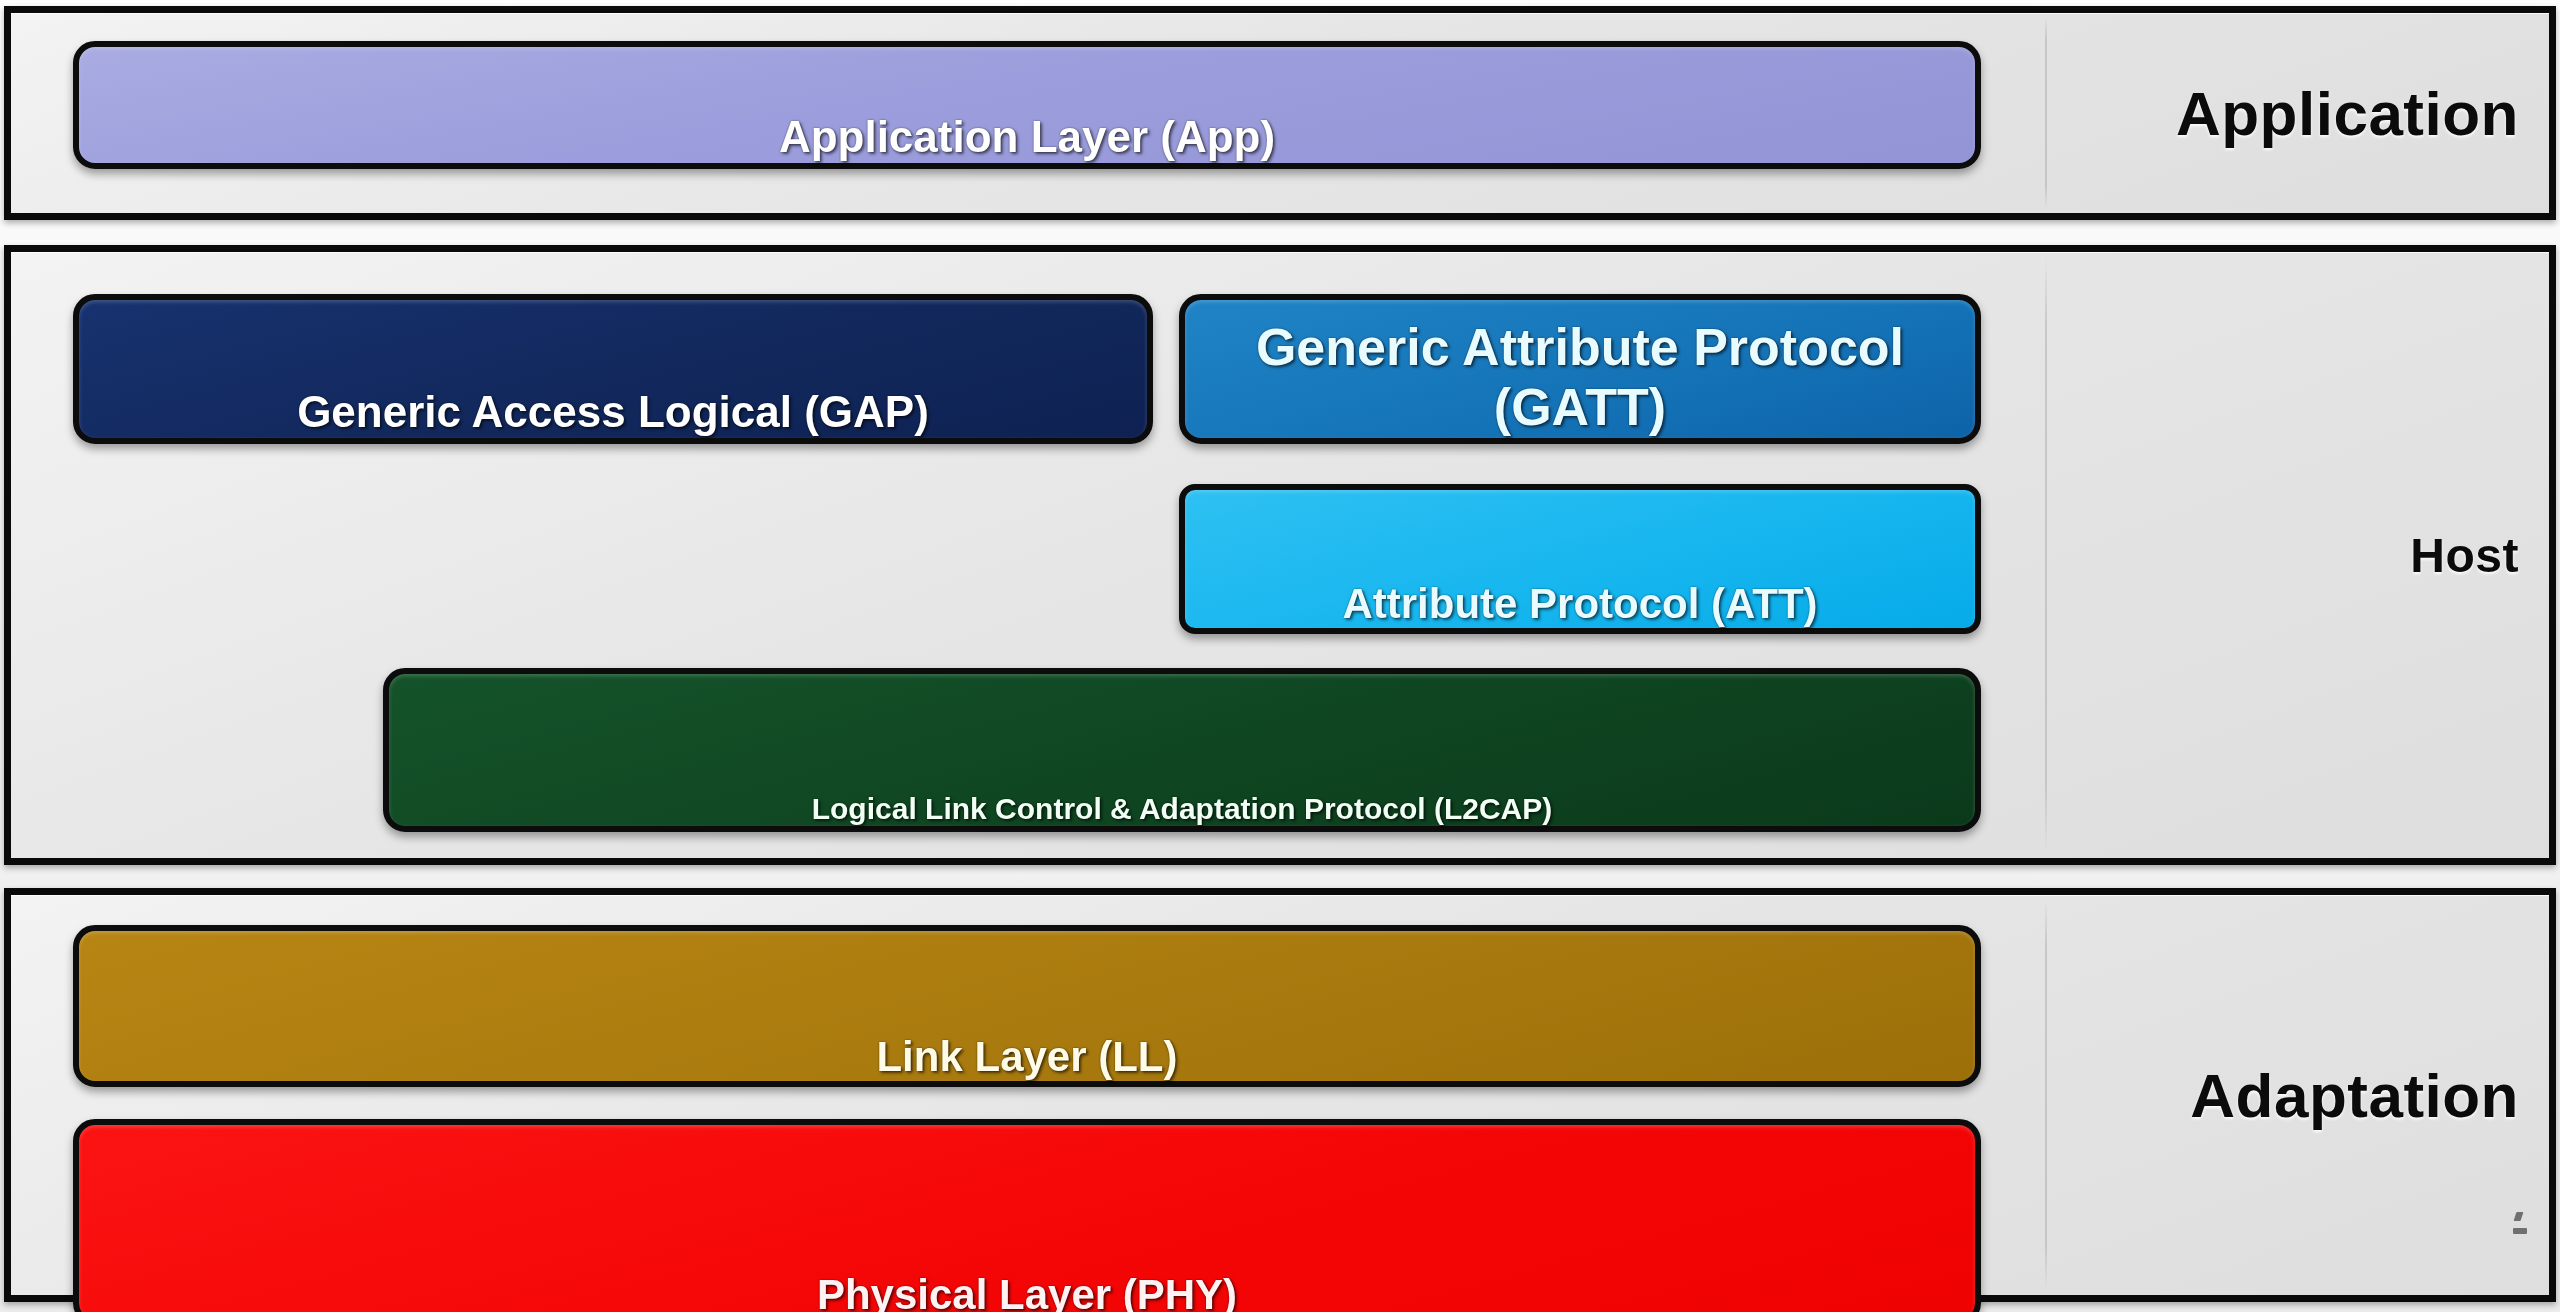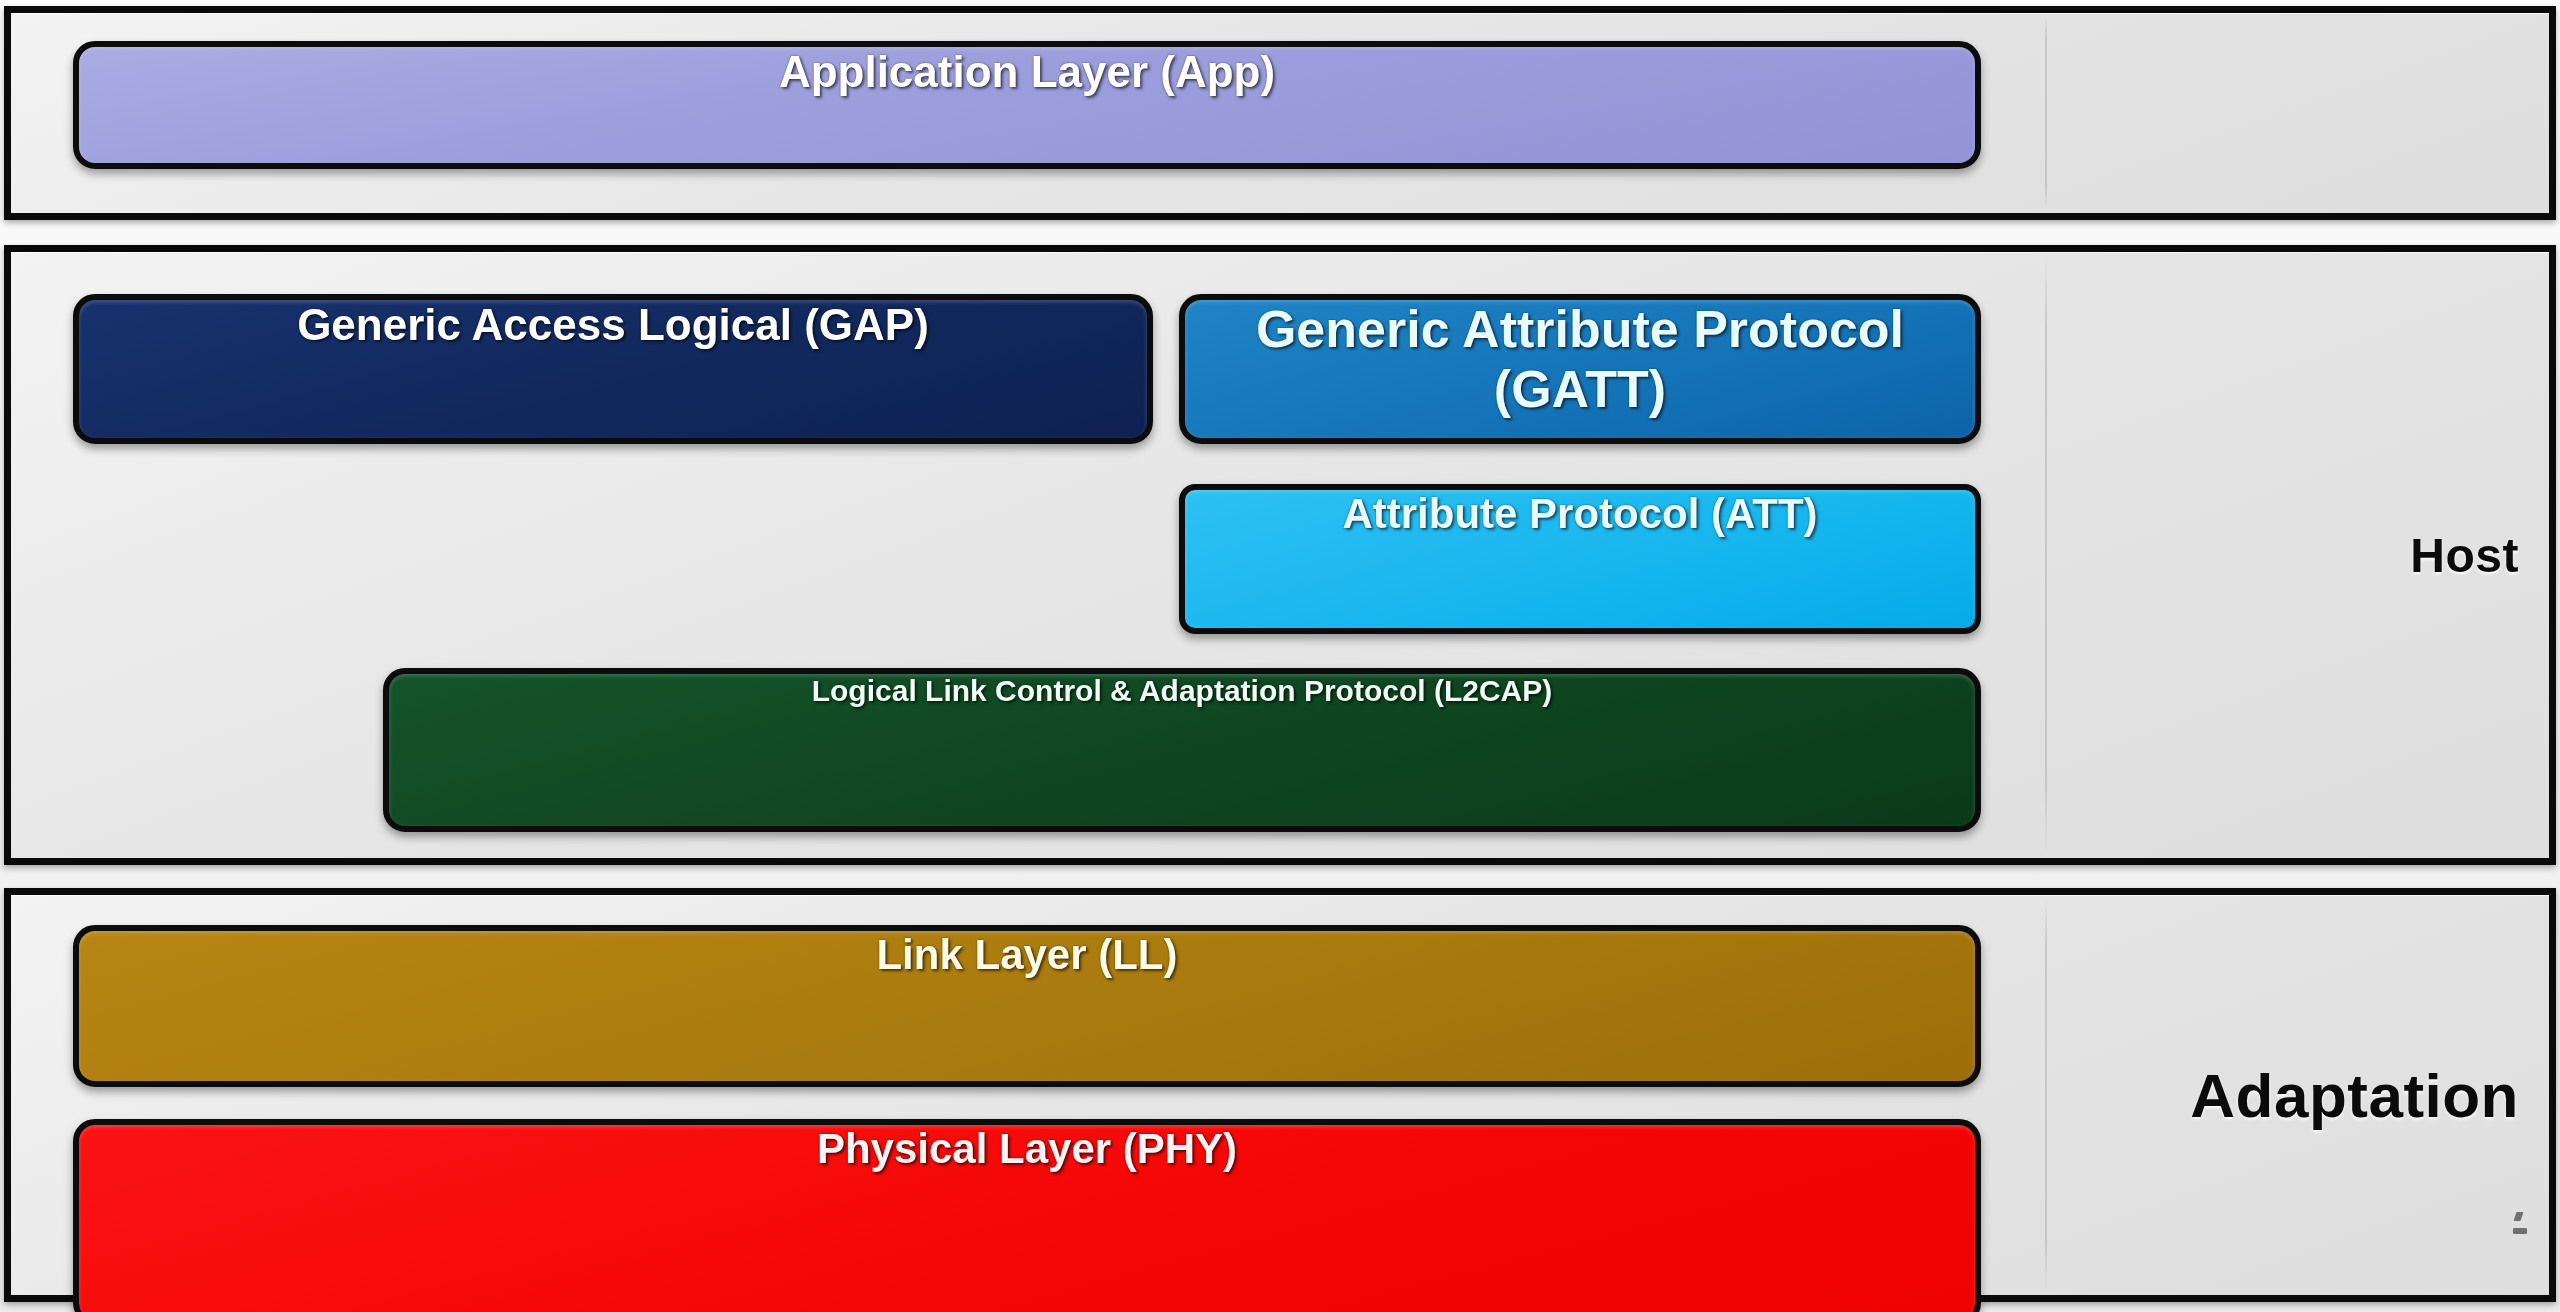--- a/index.html
+++ b/index.html
@@ -67,21 +67,21 @@
   #sec-host .section-label        { font-size: 48px; }
   #sec-controller .section-label  { font-size: 62px; }
 
   
   .block {
     position: absolute;
     box-sizing: border-box;
     border: 6px solid #0c0c0c;
     border-radius: 22px;
     display: flex;
-    align-items: flex-start;
+    align-items: flex-end;
     justify-content: center;
     text-align: center;
     color: #ffffff;
     font-weight: bold;
     line-height: 1.15;
     text-shadow: 2px 2px 3px rgba(0,0,0,0.55), 0 0 2px rgba(0,0,0,0.5);
     box-shadow: 0 5px 9px rgba(0,0,0,0.35), inset 0 2px 4px rgba(255,255,255,0.20);
     padding: 0 16px;
   }
 
@@ -167,20 +167,21 @@
 
 <div id="stack">
 
   <div class="section" id="sec-application">
     <div class="section-body">
       <div class="block" id="blk-app">
         <span class="block-text">Application Layer (App)</span>
       </div>
     </div>
     <div class="divider" style="left:2034px;"></div>
+    <div class="section-label">Application</div>
   </div>
 
   <div class="section" id="sec-host">
     <div class="section-body">
       <div class="block" id="blk-gap">
         <span class="block-text">Generic Access Logical (GAP)</span>
       </div>
       <div class="block" id="blk-gatt">
         <span class="block-text">Generic Attribute Protocol (GATT)</span>
       </div>

